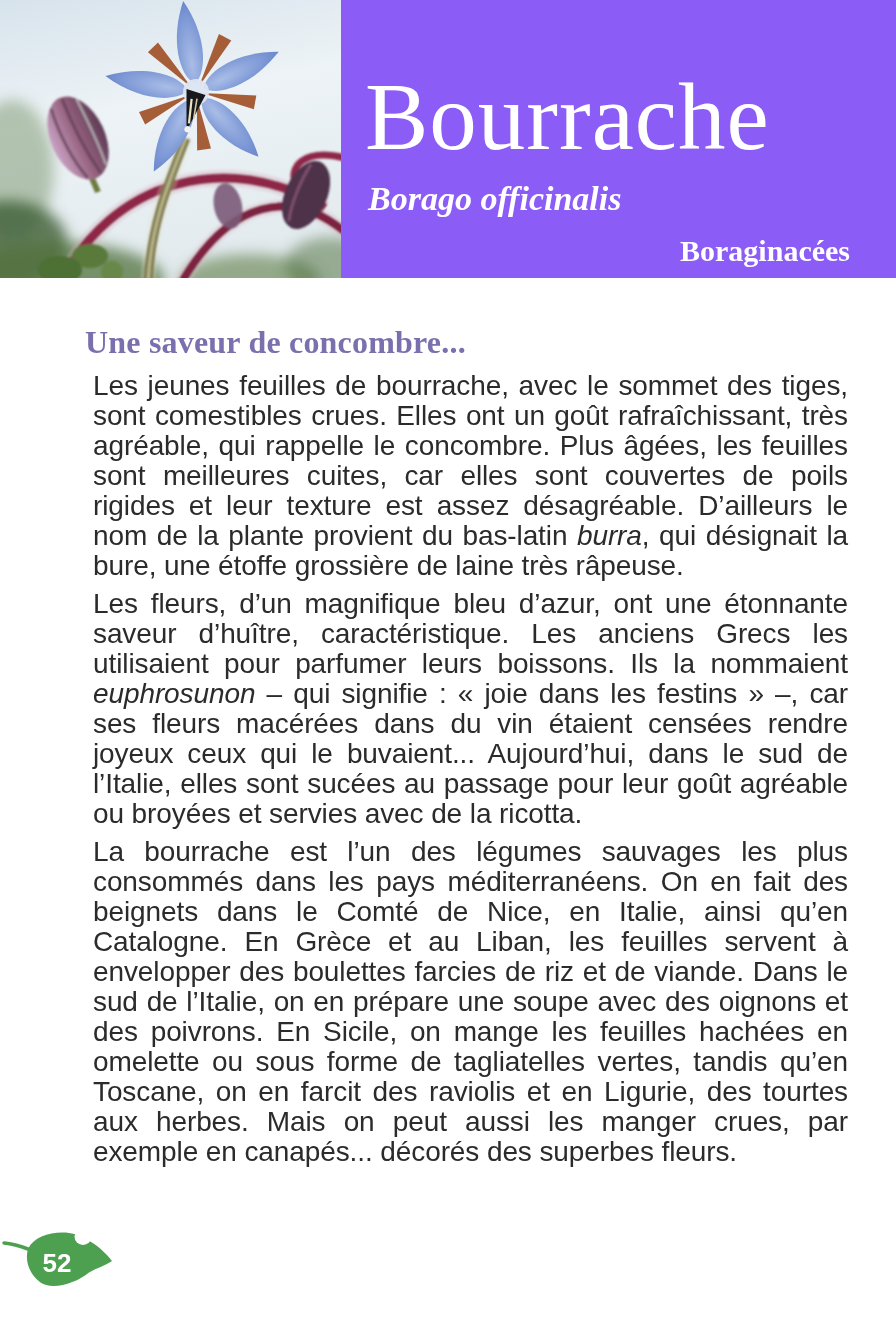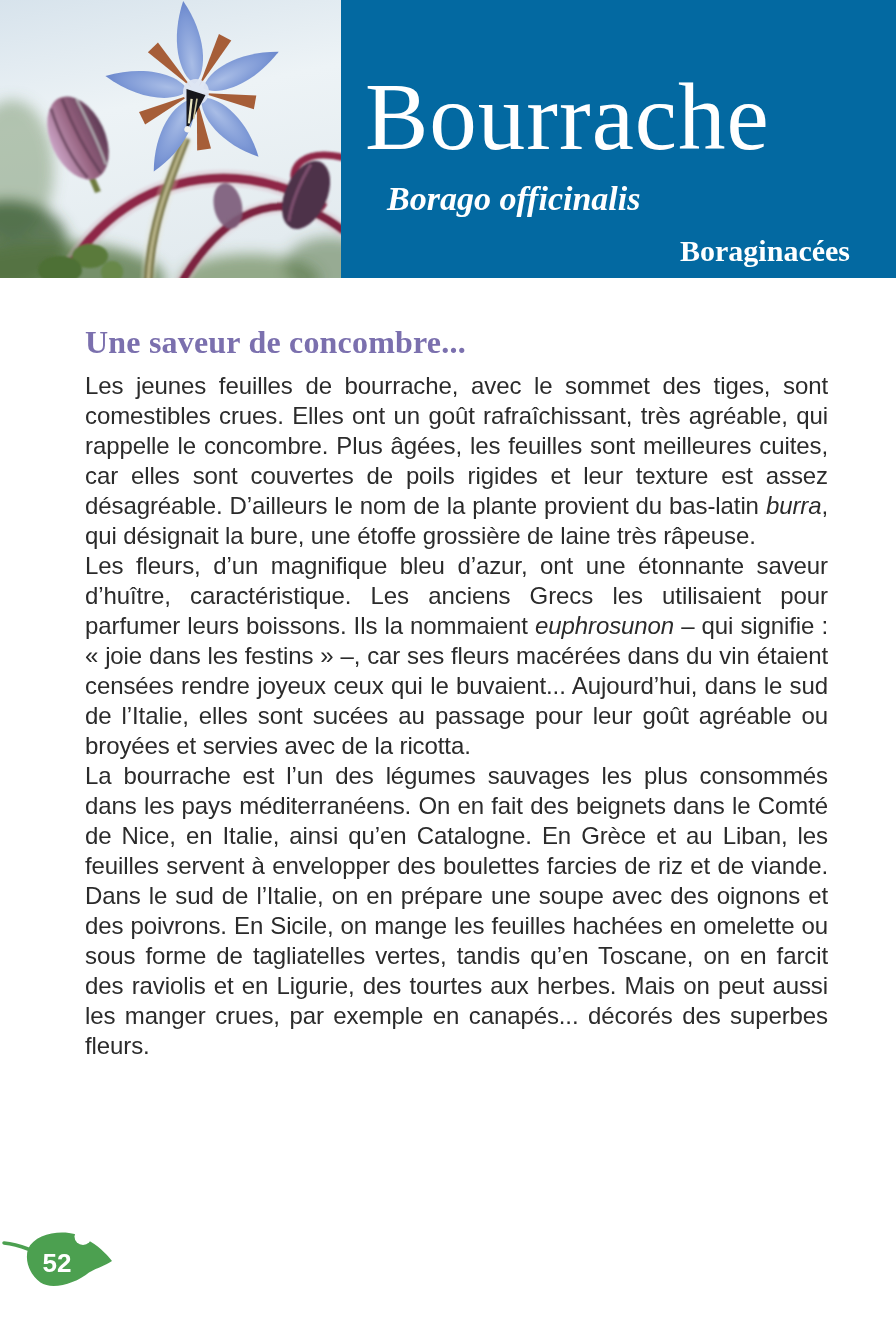--- a/index.html
+++ b/index.html
@@ -12,21 +12,21 @@
     background: #ffffff;
     overflow: hidden;
     font-family: "Liberation Sans", sans-serif;
   }
 
   
   .header {
     position: relative;
     width: 100%;
     height: 278px;
-    background: #0369a1;
+    background: #8b5cf6;
   }
   .photo {
     position: absolute;
     left: 0; top: 0;
     width: 341px; height: 278px;
     overflow: hidden;
   }
   .photo svg { display: block; }
 
   .title-block {
@@ -45,48 +45,47 @@
     white-space: nowrap;
   }
   .latin {
     position: absolute;
     left: 3px; top: 180px;
     font-family: "Liberation Serif", serif;
     font-style: italic;
     font-weight: 700;
     font-size: 34px;
     white-space: nowrap;
-    margin-left: 19px;
   }
   .family {
     position: absolute;
     right: 0; bottom: 10px;
     font-family: "Liberation Serif", serif;
     font-weight: 700;
     font-size: 30px;
     white-space: nowrap;
   }
 
   
   .content {
-    padding: 46px 68px 0 85px;
+    padding: 46px 40px 0 85px;
   }
   .section h2 {
     font-family: "Liberation Serif", serif;
     font-weight: 700;
     font-size: 32px;
     line-height: 36px;
     color: #7b70ae;
     margin: 26px 0 11px 0;
     letter-spacing: 0.2px;
   }
   .section:first-child h2 { margin-top: 0; }
   .section p {
-    margin: 0;
-    font-size: 24px;
+    margin: 8px;
+    font-size: 28px;
     line-height: 30px;
     letter-spacing: -0.1px;
     text-align: justify;
     color: #2b2b2b;
     hyphens: auto;
     -webkit-hyphens: auto;
   }
   .section p em { font-style: italic; }
 
   

